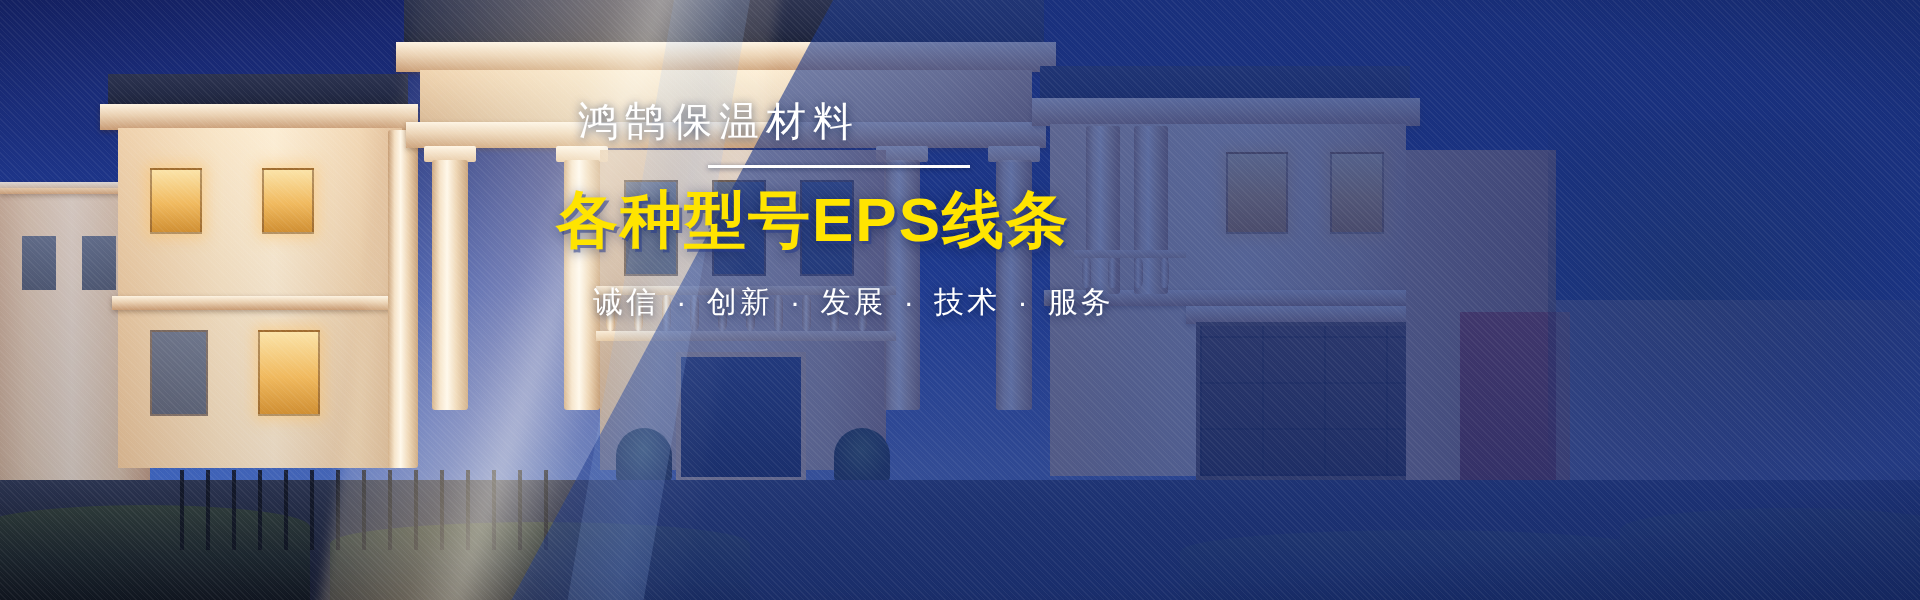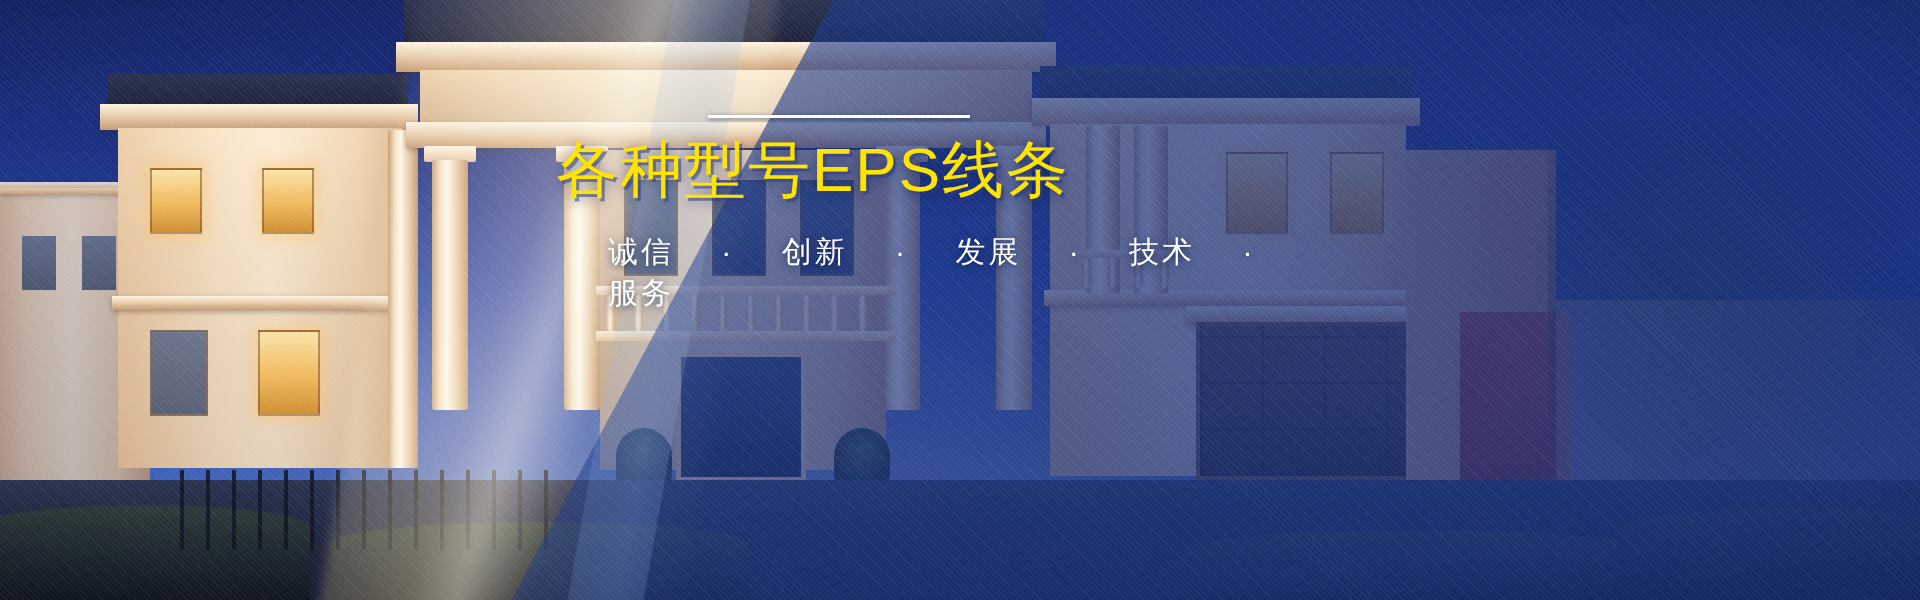--- a/index.html
+++ b/index.html
@@ -119,30 +119,30 @@
   .brand{
     color:#ffffff;font-size:40px;letter-spacing:7px;font-weight:400;
     text-shadow:0 2px 10px rgba(0,20,60,.75);line-height:1.25;
     padding-left:22px;
   }
   .rule{
     margin:19px 0 0 152px;width:262px;height:3px;background:#ffffff;
     box-shadow:0 1px 5px rgba(0,20,60,.55);
   }
   .headline{
-    margin-top:16px;color:#ffe400;font-weight:normal;font-size:62px;
+    margin-top:16px;color:#ffe400;font-weight:bold;font-size:62px;
     line-height:1.16;letter-spacing:2px;
     text-shadow:3px 3px 0 rgba(40,60,140,.55), 0 3px 14px rgba(0,15,60,.55);
   }
   .headline div{white-space:nowrap;}
   .tagline{
     margin-top:26px;padding-left:34px;color:#ffffff;font-size:30px;
     letter-spacing:3px;text-shadow:0 2px 9px rgba(0,20,60,.7);
   }
-  .tagline span{margin:0 18px;}
+  .tagline span{margin:0 3px;}
 </style>
 </head>
 <body>
 
 <div id="banner">
 
   <div class="layer sky"></div>
   <div class="layer sky-haze"></div>
 
   <div class="villa mass" style="left:0;top:188px;width:150px;height:300px;opacity:.85;"></div>
@@ -238,20 +238,21 @@
   <div class="beam"></div>
 
   <div class="overlay-blue"></div>
   <div class="overlay-edge"></div>
 
   <div class="layer hatch"></div>
   <div class="layer vig"></div>
 
   <div class="content">
 
+    <div class="brand">鸿鹄保温材料</div>
 
     <div class="rule"></div>
 
     <div class="headline">
       <div>各种型号EPS线条</div>
     </div>
 
     <div class="tagline">
       <span>诚信</span>
       <span>·</span>

